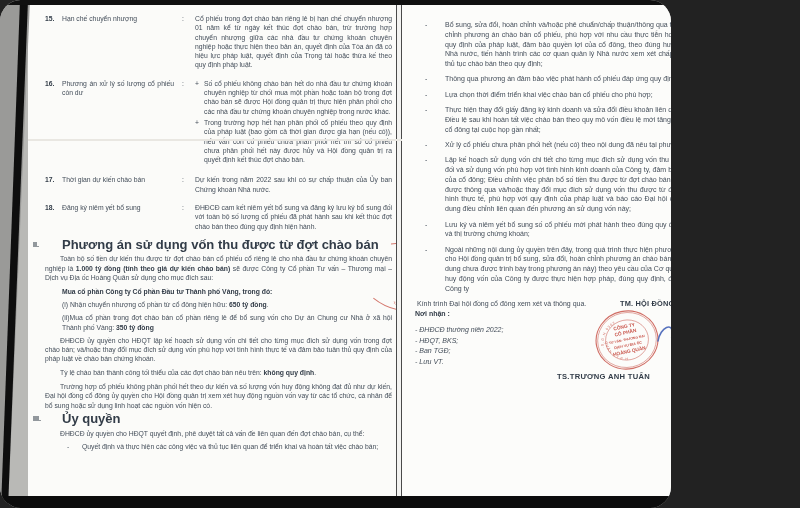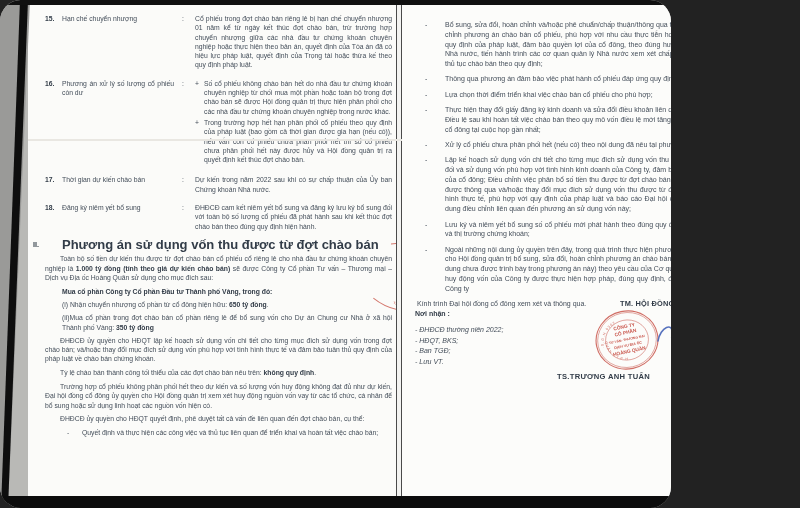--- a/index.html
+++ b/index.html
@@ -118,20 +118,24 @@
       <div class="para-ni sub-ind"><span>(i) Nhận chuyển nhượng cổ phần từ cổ đông hiện hữu: </span><b>650 tỷ đồng</b><span>.</span></div>
 
       <div class="para-ni sub-ind"><span>(ii)Mua cổ phần trong đợt chào bán cổ phần riêng lẻ để bổ sung vốn cho Dự án Chung cư Nhà ở xã hội Thành phố Vàng: </span><b>350 tỷ đồng</b></div>
 
       <div class="para">ĐHĐCĐ ủy quyền cho HĐQT lập kế hoạch sử dụng vốn chi tiết cho từng mục đích sử dụng vốn trong đợt chào bán; và/hoặc thay đổi mục đích sử dụng vốn phù hợp với tình hình thực tế và đảm bảo tuân thủ quy định của pháp luật về chào bán chứng khoán.</div>
 
       <div class="para"><span>Tỷ lệ chào bán thành công tối thiểu của các đợt chào bán nêu trên: </span><b>không quy định</b><span>.</span></div>
 
       <div class="para">Trường hợp cổ phiếu không phân phối hết theo dự kiến và số lượng vốn huy động không đạt đủ như dự kiến, Đại hội đồng cổ đông ủy quyền cho Hội đồng quản trị xem xét huy động nguồn vốn vay từ các tổ chức, cá nhân để bổ sung hoặc sử dụng linh hoạt các nguồn vốn hiện có.</div>
 
+      <div class="sec-head">
+        <span class="snum">III.</span>
+        <span class="stitle">Ủy quyền</span>
+      </div>
 
       <div class="para">ĐHĐCĐ ủy quyền cho HĐQT quyết định, phê duyệt tất cả vấn đề liên quan đến đợt chào bán, cụ thể:</div>
 
       <div class="dashrow">
         <span class="dmark">-</span>
         <span class="dtxt">Quyết định và thực hiện các công việc và thủ tục liên quan để triển khai và hoàn tất việc chào bán;</span>
       </div>
     </div>
 
     <svg class="edge-stamp" width="58" height="86" viewBox="0 0 58 86">

